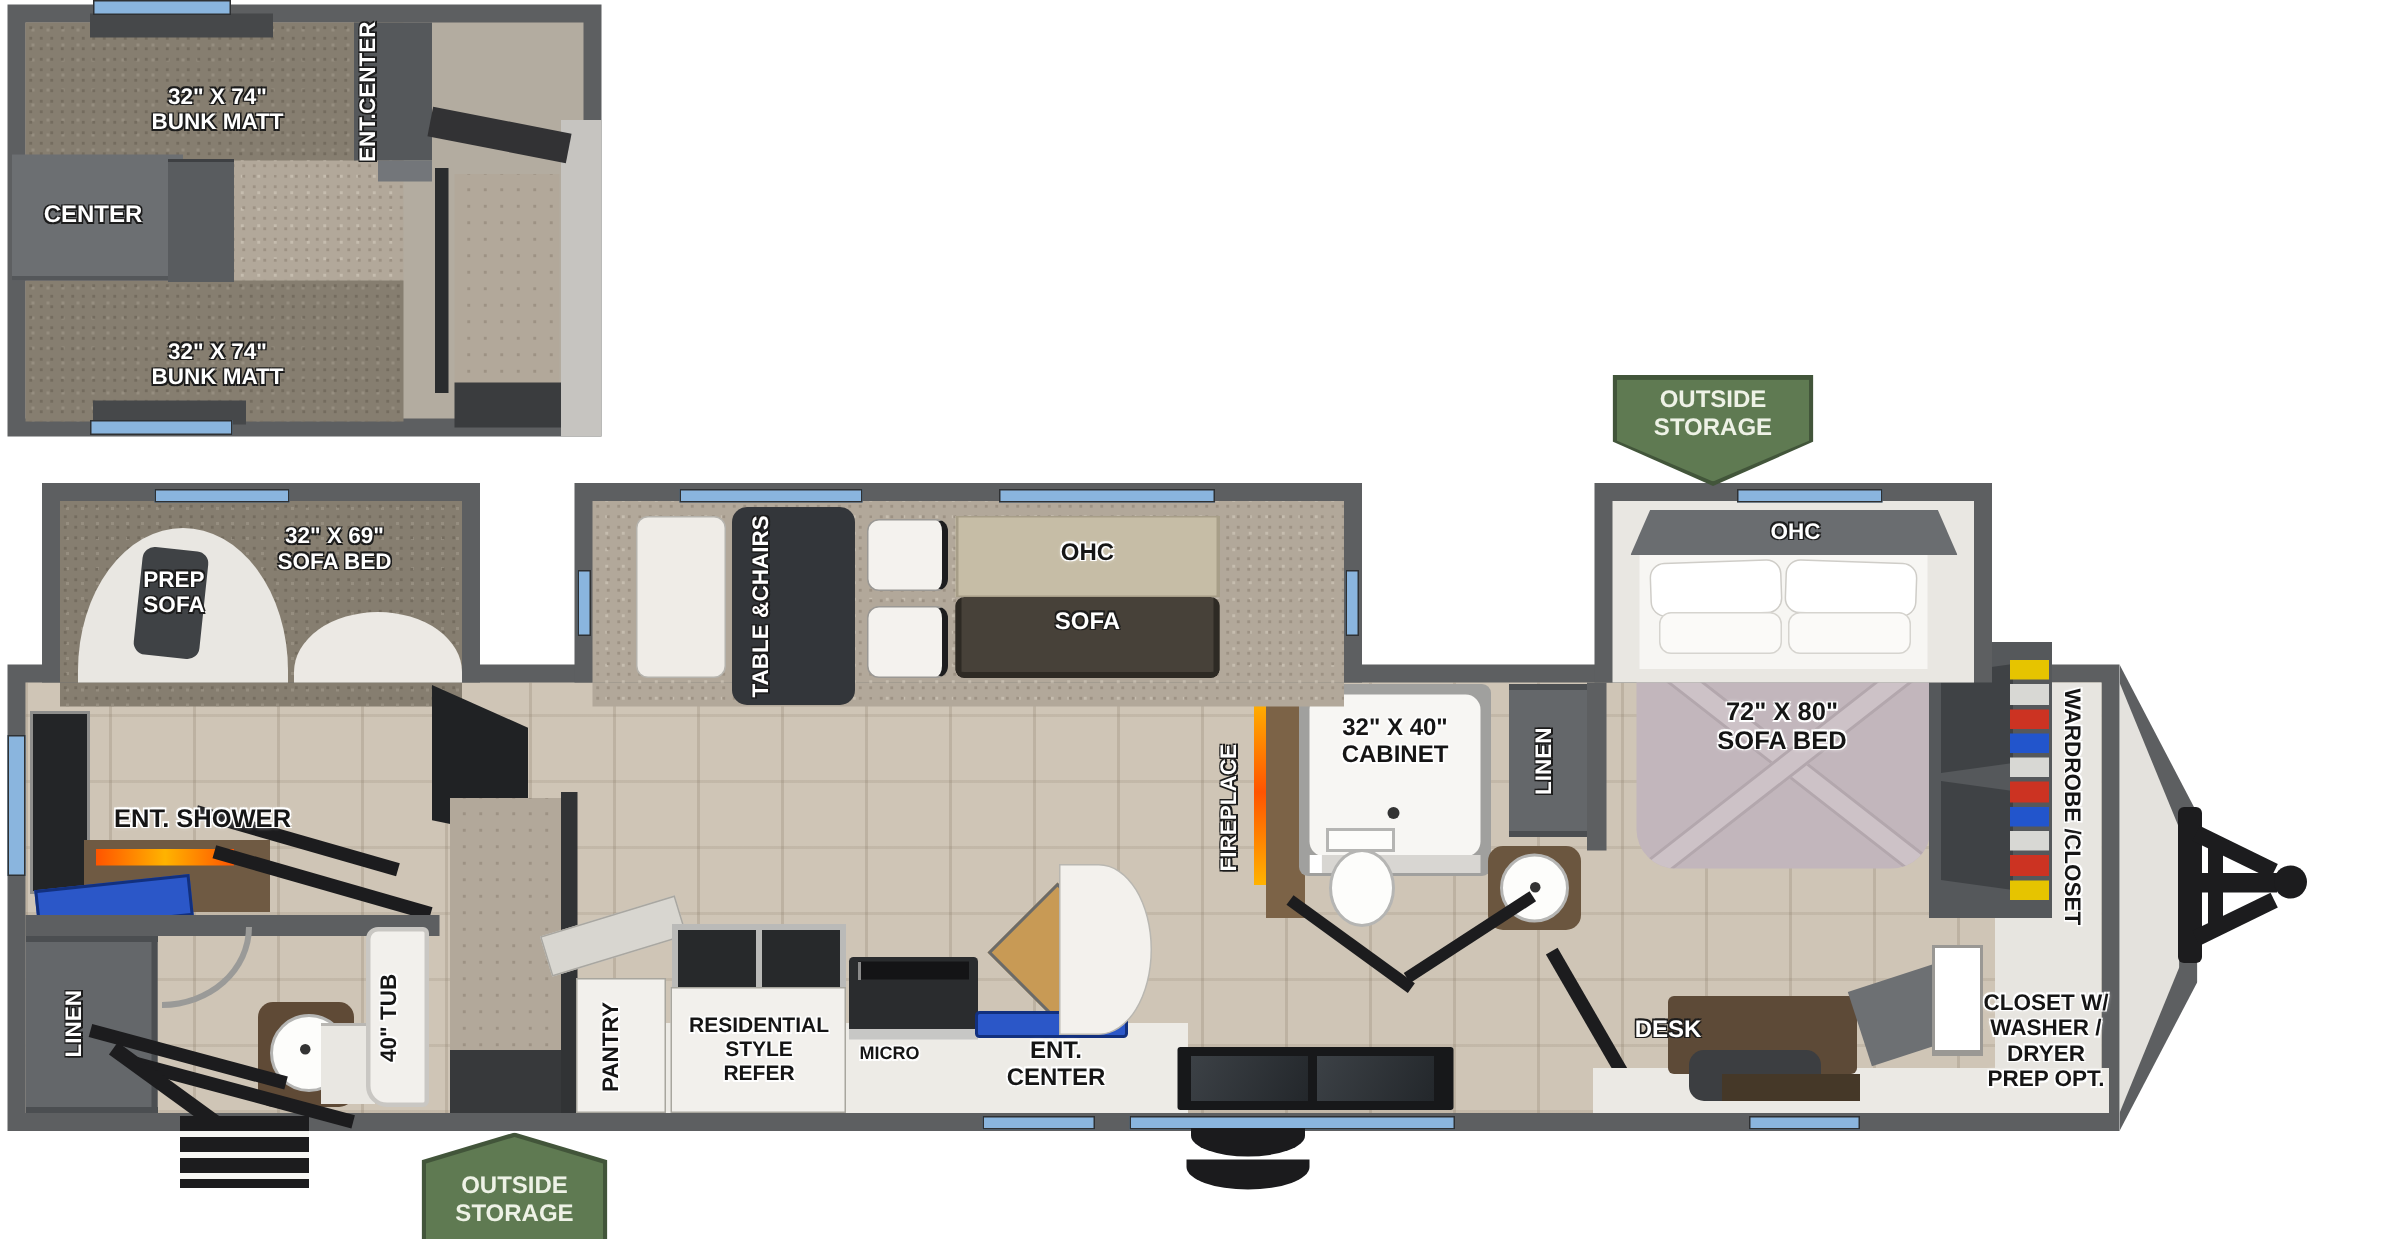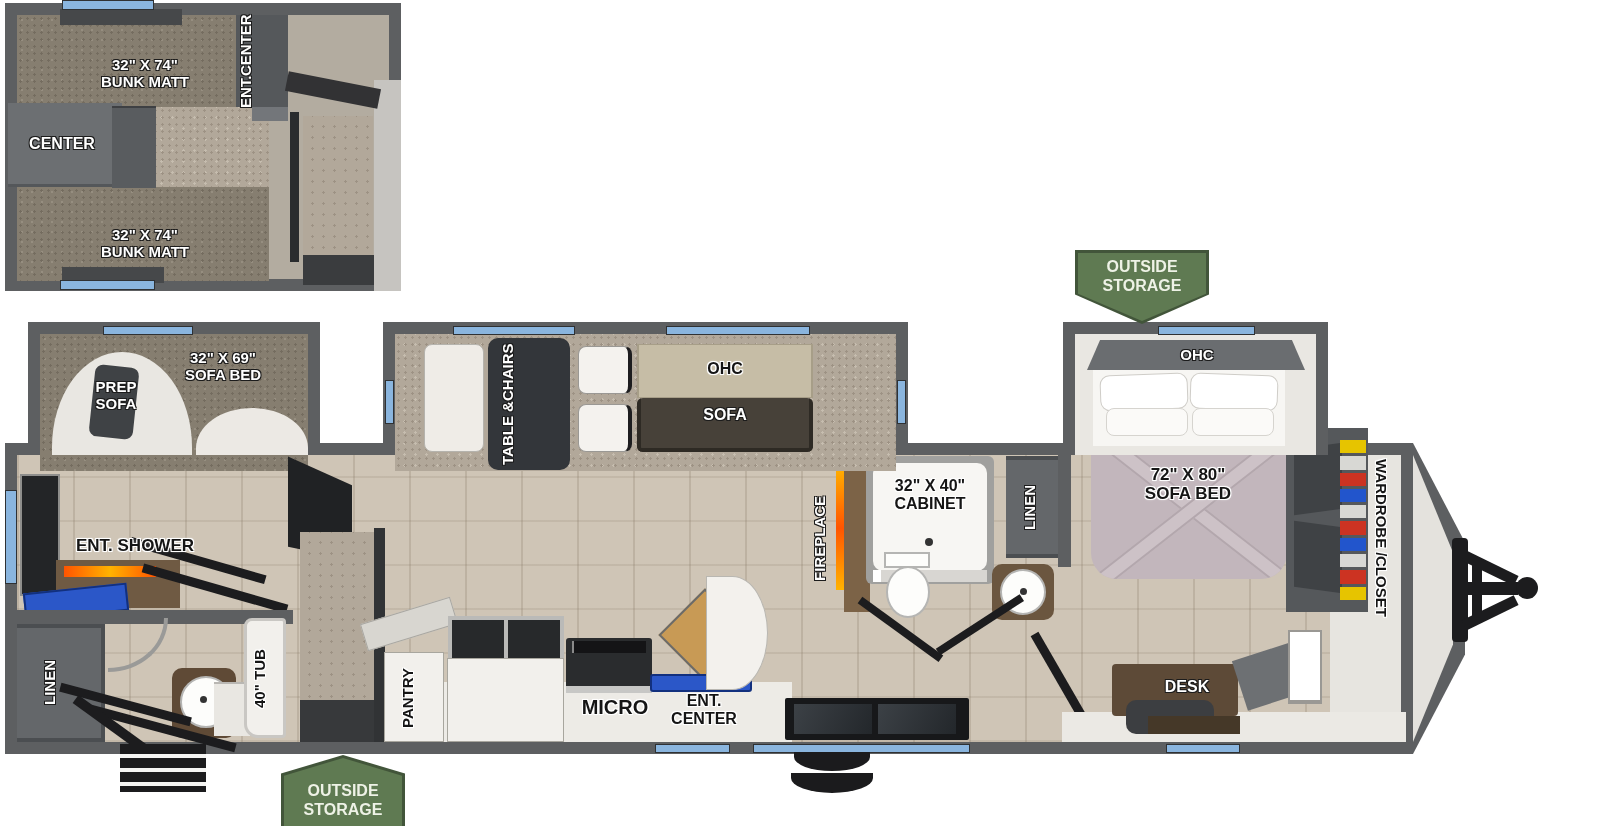--- a/index.html
+++ b/index.html
@@ -114,24 +114,29 @@
   <div class="abs" style="left:374px;top:528px;width:11px;height:214px;background:#313335"></div>
   <div class="abs" style="left:362px;top:610px;width:92px;height:26px;background:#d8d6d0;border:1px solid #a9a7a1;transform:rotate(-17deg)"></div>
   <div class="abs whitebox" style="left:384px;top:652px;width:60px;height:90px"></div>
   <div class="abs lbl hw vccw" style="left:400px;top:662px;height:72px;font-size:15px"><span>PANTRY</span></div>
 
   <div class="abs" style="left:444px;top:682px;width:348px;height:60px;background:#edebe6"></div>
   <div class="abs" style="left:448px;top:616px;width:116px;height:48px;background:#babab8"></div>
   <div class="abs" style="left:452px;top:620px;width:52px;height:40px;background:#27292b"></div>
   <div class="abs" style="left:508px;top:620px;width:52px;height:40px;background:#27292b"></div>
   <div class="abs whitebox" style="left:447px;top:658px;width:117px;height:84px"></div>
+  <div class="abs lbl hw col" style="left:452px;top:664px;width:108px;height:72px;font-size:14px">
+    <span>RESIDENTIAL</span>
+      <span>STYLE</span>
+      <span>REFER</span>
+  </div>
   <div class="abs" style="left:566px;top:638px;width:86px;height:52px;background:#2a2c2e;border-radius:3px"></div>
   <div class="abs" style="left:572px;top:641px;width:74px;height:12px;background:#141416;box-shadow:inset 8px 0 0 -6px #8a8a8a, inset 22px 0 0 -20px #8a8a8a, inset 36px 0 0 -34px #8a8a8a, inset 50px 0 0 -48px #8a8a8a, inset 64px 0 0 -62px #8a8a8a"></div>
   <div class="abs" style="left:566px;top:686px;width:86px;height:7px;background:#c7c7c5"></div>
-  <div class="abs lbl hw" style="left:578px;top:696px;width:74px;font-size:20px"><span>MICRO</span></div>
+  <div class="abs lbl hw" style="left:556px;top:696px;width:74px;font-size:12px"><span>MICRO</span></div>
   <div class="abs" style="left:672px;top:602px;width:62px;height:62px;background:#c89a55;border:2px solid #6b6b69;transform:rotate(45deg);background-image:linear-gradient(135deg,#e0e0de 0 10px,#97979ب 0,transparent 10px),repeating-linear-gradient(45deg,#d8d8d6 0 5px,#8f8f8d 5px 8px)"></div>
   <div class="abs" style="left:650px;top:674px;width:98px;height:14px;background:#2b57c8;border:2px solid #12307e;border-radius:3px"></div>
   <div class="abs" style="left:706px;top:576px;width:60px;height:112px;background:#f3f1ed;border:1px solid #b9b7b1;border-radius:0 56px 56px 0 / 0 90px 90px 0"></div>
   <div class="abs lbl hw col" style="left:660px;top:688px;width:88px;height:44px;font-size:16px">
     <span>ENT.</span>
       <span>CENTER</span>
   </div>
 
   <div class="abs" style="left:785px;top:698px;width:184px;height:42px;background:#17181a;border-radius:2px"></div>
   <div class="abs" style="left:794px;top:704px;width:78px;height:30px;background:linear-gradient(115deg,#3c4146,#23272b)"></div>
@@ -168,21 +173,21 @@
     <div class="abs" style="left:-40px;top:58px;width:280px;height:12px;background:#cdc2c7;border:2px solid #b3a7ad;transform:rotate(38deg)"></div>
     <div class="abs" style="left:-40px;top:58px;width:280px;height:12px;background:#cdc2c7;border:2px solid #b3a7ad;transform:rotate(-38deg)"></div>
   </div>
   <div class="abs lbl hw col" style="left:1108px;top:458px;width:160px;height:52px;font-size:17px">
     <span>72" X 80"</span>
       <span>SOFA BED</span>
   </div>
   <div class="abs" style="left:1112px;top:664px;width:126px;height:52px;background:#5d4a37;border-radius:4px"></div>
   <div class="abs" style="left:1126px;top:700px;width:88px;height:34px;background:#3c3e41;border-radius:10px"></div>
   <div class="abs" style="left:1148px;top:716px;width:92px;height:18px;background:#453828"></div>
-  <div class="abs lbl hb" style="left:1142px;top:678px;width:90px;font-size:16px"><span>DESK</span></div>
+  <div class="abs lbl hb" style="left:1067px;top:678px;width:90px;font-size:16px"><span>DESK</span></div>
   <div class="abs" style="left:1238px;top:648px;width:78px;height:52px;background:#6d7073;transform:rotate(-18deg)"></div>
 
   <div class="abs" style="left:1286px;top:428px;width:82px;height:184px;background:#55585b"></div>
   <div class="abs" style="left:1294px;top:446px;width:48px;height:66px;background:#3f4245;transform:skewY(-8deg)"></div>
   <div class="abs" style="left:1294px;top:524px;width:48px;height:66px;background:#3f4245;transform:skewY(8deg)"></div>
   <div class="abs" style="left:1340px;top:440px;width:26px;height:160px;display:flex;flex-direction:column;gap:3px">
     <div style="flex:1;background:#e6c400"></div>
       <div style="flex:1;background:#d8d8d4"></div>
     <div style="flex:1;background:#cc3322"></div>
       <div style="flex:1;background:#2255cc"></div>
@@ -192,20 +197,26 @@
       <div style="flex:1;background:#d8d8d4"></div>
     <div style="flex:1;background:#cc3322"></div>
       <div style="flex:1;background:#e6c400"></div>
   </div>
   <div class="abs lbl hw vcw" style="left:1372px;top:448px;height:180px;display:flex;justify-content:center">
     <div>WARDROBE /</div>
       <div>CLOSET</div>
   </div>
 
   <div class="abs" style="left:1288px;top:630px;width:34px;height:74px;background:#fff;border:2px solid #9a9894;box-sizing:border-box;box-shadow:inset 0 -28px 0 -26px #9a9894"></div>
+  <div class="abs lbl hw col" style="left:1314px;top:650px;width:100px;height:90px;font-size:15px">
+    <span>CLOSET W/</span>
+      <span>WASHER /</span>
+    <span>DRYER</span>
+      <span>PREP OPT.</span>
+  </div>
 
   <div class="abs wall" style="left:28px;top:322px;width:292px;height:133px"></div>
   <div class="abs spkd" style="left:40px;top:334px;width:268px;height:121px"></div>
   <div class="abs" style="left:52px;top:352px;width:140px;height:103px;background:#e9e7e2;border-radius:70px 70px 0 0 / 95px 95px 0 0"></div>
   <div class="abs" style="left:92px;top:366px;width:44px;height:72px;background:#3f4245;border-radius:8px;transform:rotate(6deg)"></div>
   <div class="abs" style="left:196px;top:408px;width:112px;height:47px;background:#ece9e4;border-radius:56px 56px 0 0 / 40px 40px 0 0"></div>
   <div class="abs lbl hb col" style="left:78px;top:374px;width:76px;height:44px">
     <span>PREP</span>
       <span>SOFA</span>
   </div>

